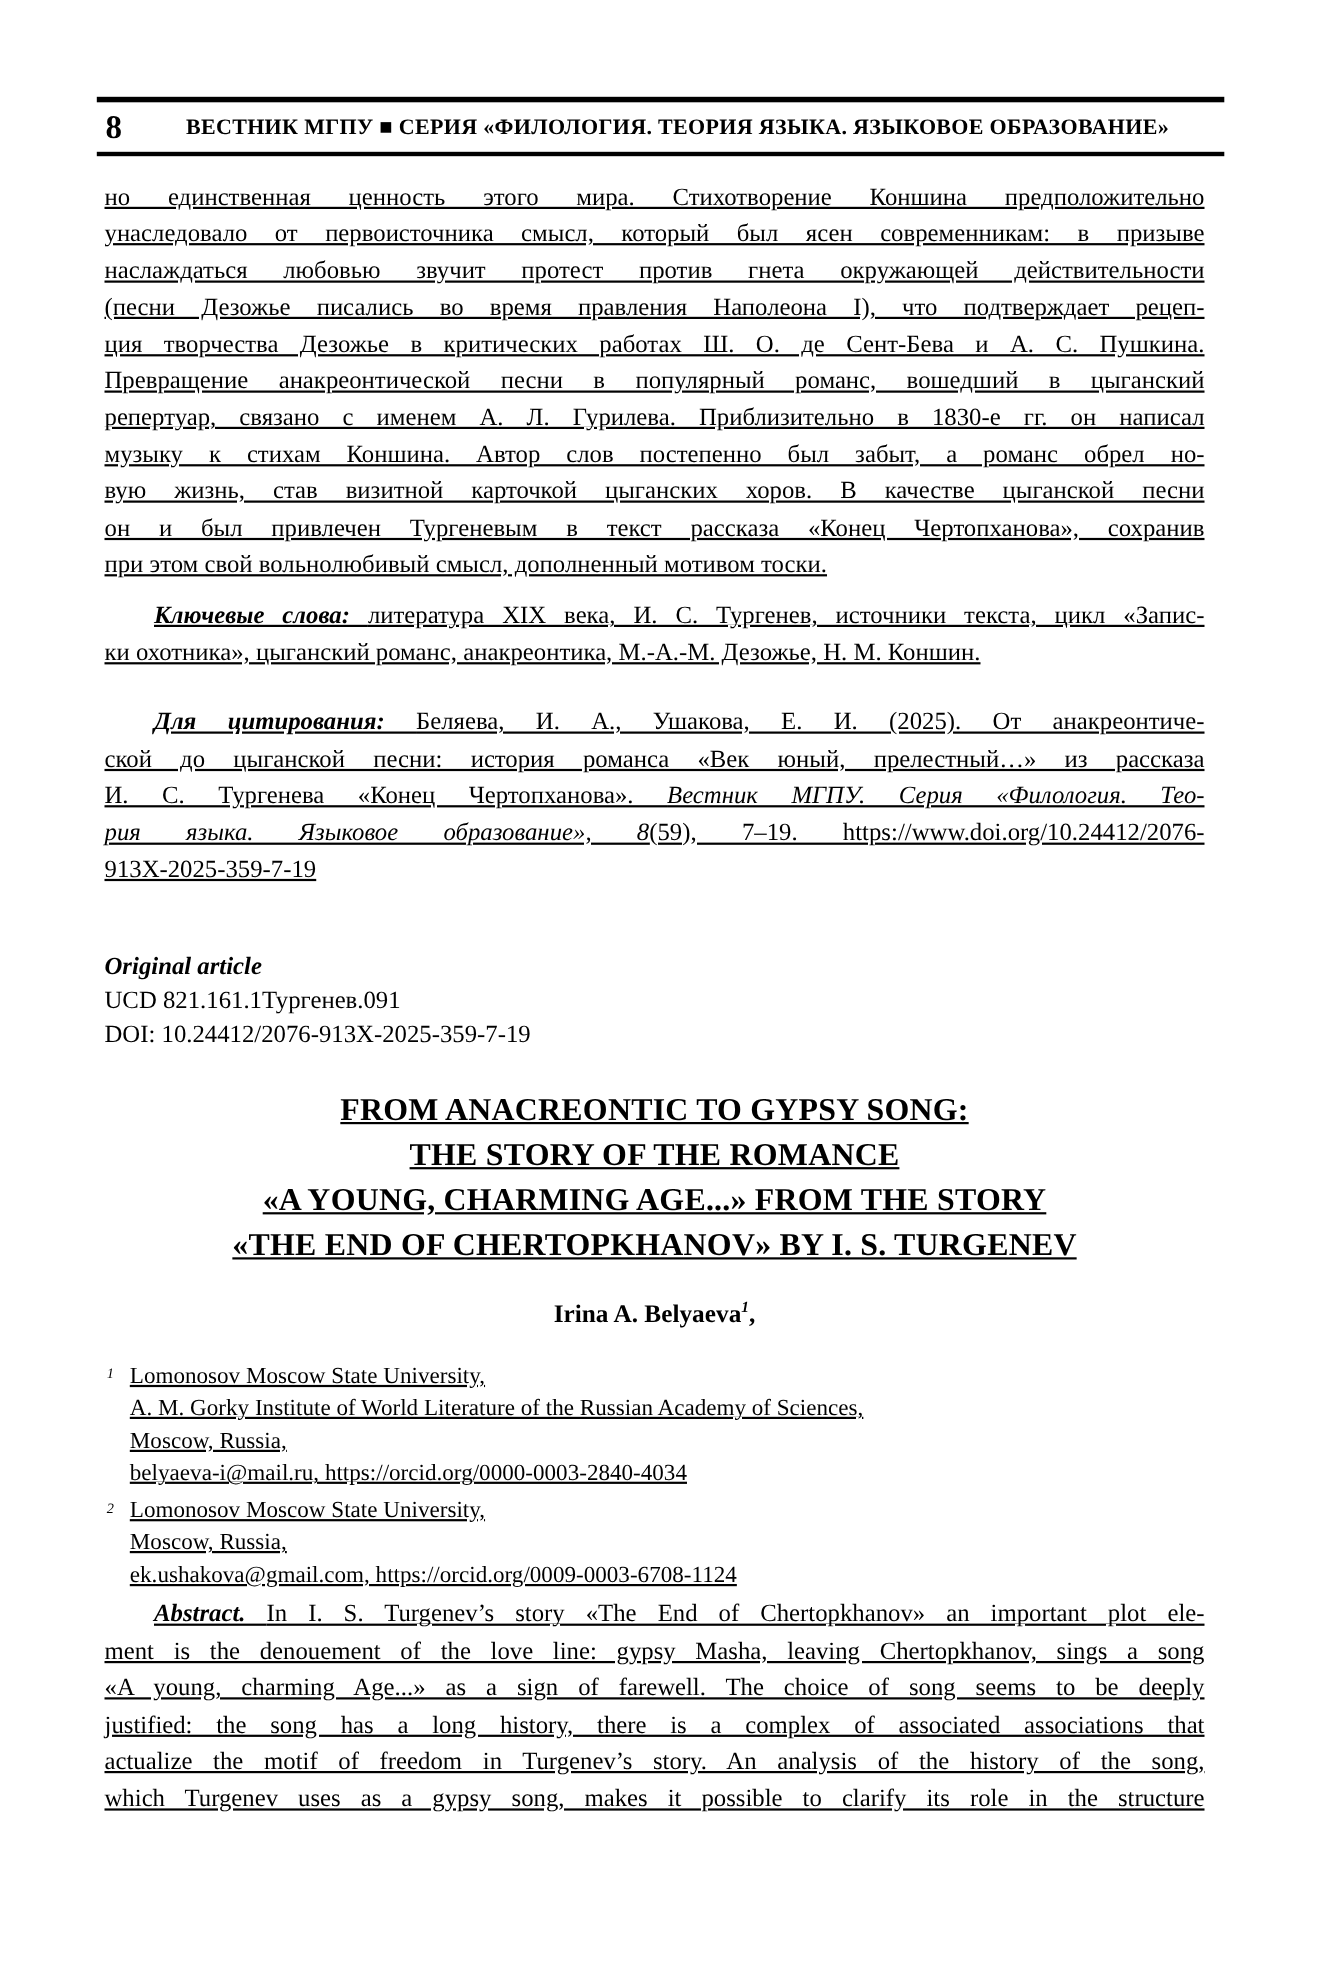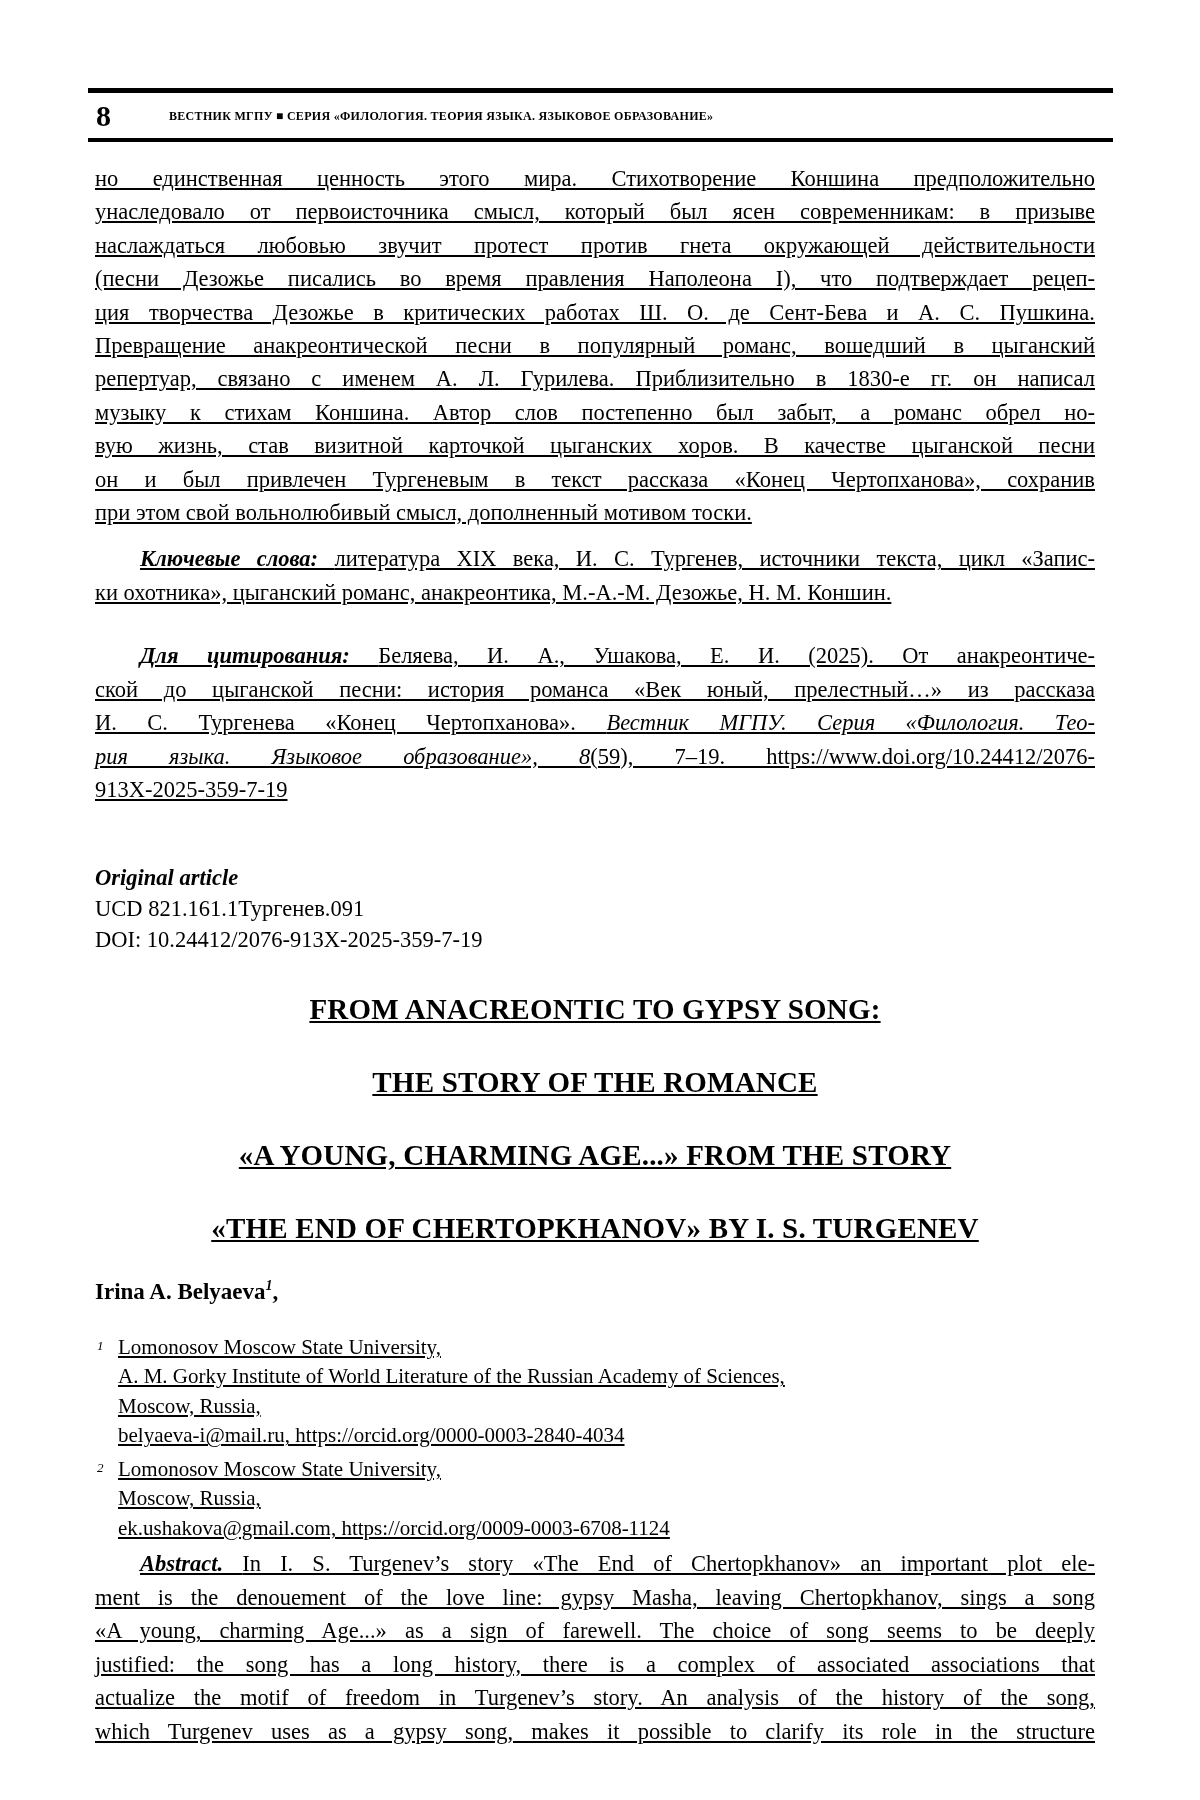--- a/index.html
+++ b/index.html
@@ -13,21 +13,21 @@
 
   .rule-top    { position: absolute; left: 88px; top: 88px;  width: 1025px; height: 5px; background: #000; }
   .rule-bottom { position: absolute; left: 88px; top: 138px; width: 1025px; height: 4px; background: #000; }
 
   .header-row {
     position: absolute; left: 96px; top: 93px; width: 1004px; height: 45px;
     display: flex; align-items: center;
   }
   .page-number { font-size: 30px; font-weight: bold; line-height: 1; }
   .journal-title {
-    font-size: 12px; font-weight: bold; margin-left: 58px;
+    font-size: 20px; font-weight: bold; margin-left: 58px;
     letter-spacing: 0.3px; white-space: nowrap; line-height: 1;
   }
 
   .content { position: absolute; left: 95px; top: 142px; width: 1000px; }
 
   .tline { text-align: justify; text-align-last: justify; text-decoration: underline; }
   .tline.last { text-align: left; text-align-last: left; }
   .tline.indent { text-indent: 45px; }
   .seg-i  { font-style: italic; }
   .seg-bi { font-weight: bold; font-style: italic; }
@@ -39,24 +39,23 @@
 
   #meta { margin-top: 56px; font-size: 22.5px; line-height: 31px; }
   #meta .meta-line { text-align: left; }
   .bold { font-weight: bold; font-style: italic; }
 
   #title { margin-top: 34px; }
   #title .tline {
     text-align: center; text-align-last: center;
     font-size: 29px; font-weight: bold; line-height: 41px;
     letter-spacing: 0.2px;
-    margin-top: 32px;
   }
 
-  #authors { margin-top: 16px; }
+  #authors { margin-top: 16px; text-align: center; }
   .author-line { font-size: 23px; font-weight: bold; line-height: 42px; }
   .author-line sup { font-size: 14px; font-style: italic; font-weight: bold; }
 
   #affiliations { margin-top: 20px; font-size: 21px; line-height: 29.5px; }
   .affil { position: relative; padding-left: 23px; margin-bottom: 4px; }
   .affil-marker {
     position: absolute; left: 2px; top: -2px;
     font-size: 13px; font-style: italic;
   }
   .affil .tline { text-align: left; text-align-last: left; }

